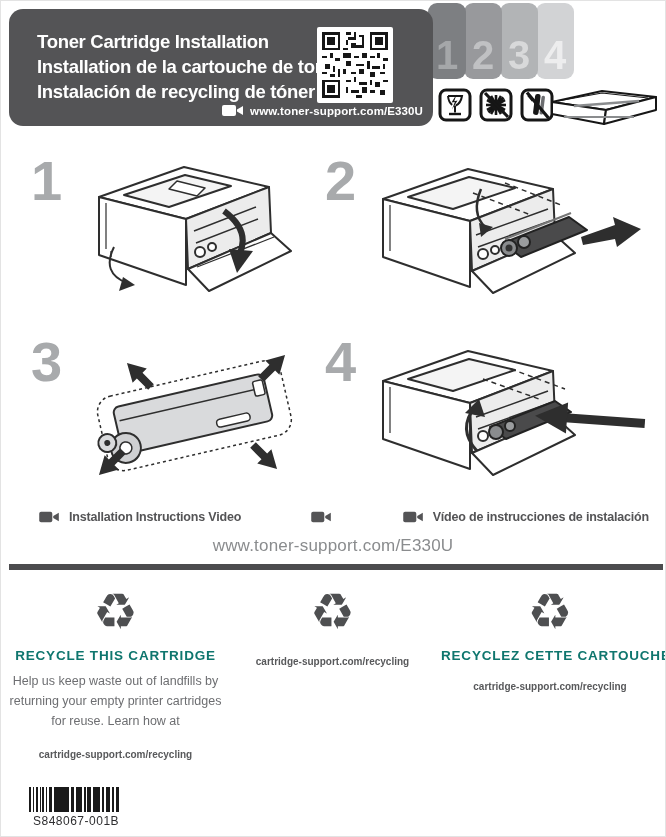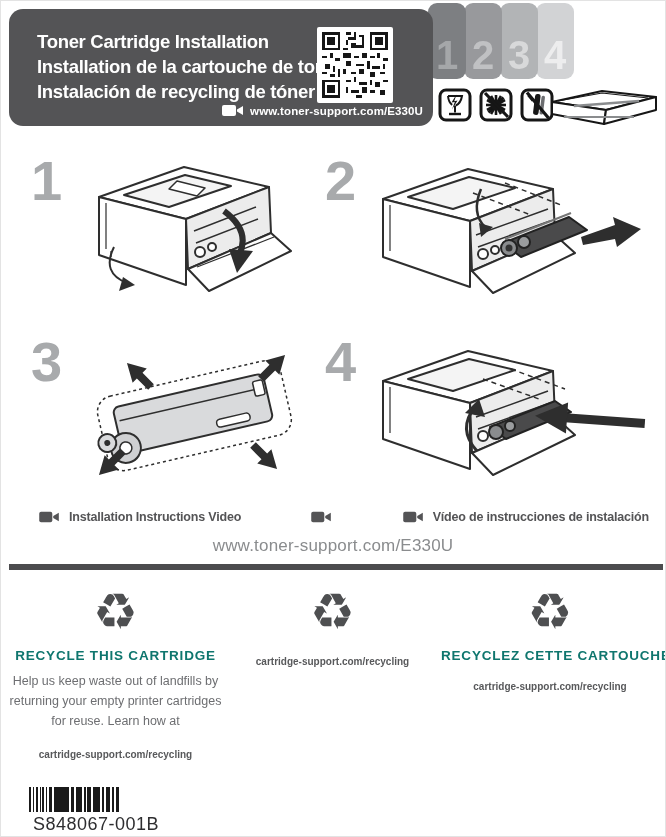--- a/index.html
+++ b/index.html
@@ -76,21 +76,21 @@
   .recycle-heading{
     margin-top:10px; font-size:13.5px; font-weight:bold; color:#0f766e; letter-spacing:0.8px;
     white-space:nowrap;
   }
   .recycle-body{
     margin-top:8px; font-size:12.5px; color:#6d6e71; line-height:1.6;
   }
   .recycle-link{margin-top:18px; font-size:10px; font-weight:bold; color:#58595b;}
   
   .barcode{position:absolute; left:28px; top:786px;}
-  .partnum{position:absolute; left:32px; top:813px; font-size:18px; color:#2e2e30; letter-spacing:0.5px;}
+  .partnum{position:absolute; left:32px; top:813px; font-size:12px; color:#2e2e30; letter-spacing:0.5px;}
   svg{display:block;}
 </style>
 </head>
 <body>
 
 <div class="page">
 
   <div class="tile tile1">
       <span>1</span>
     </div>

